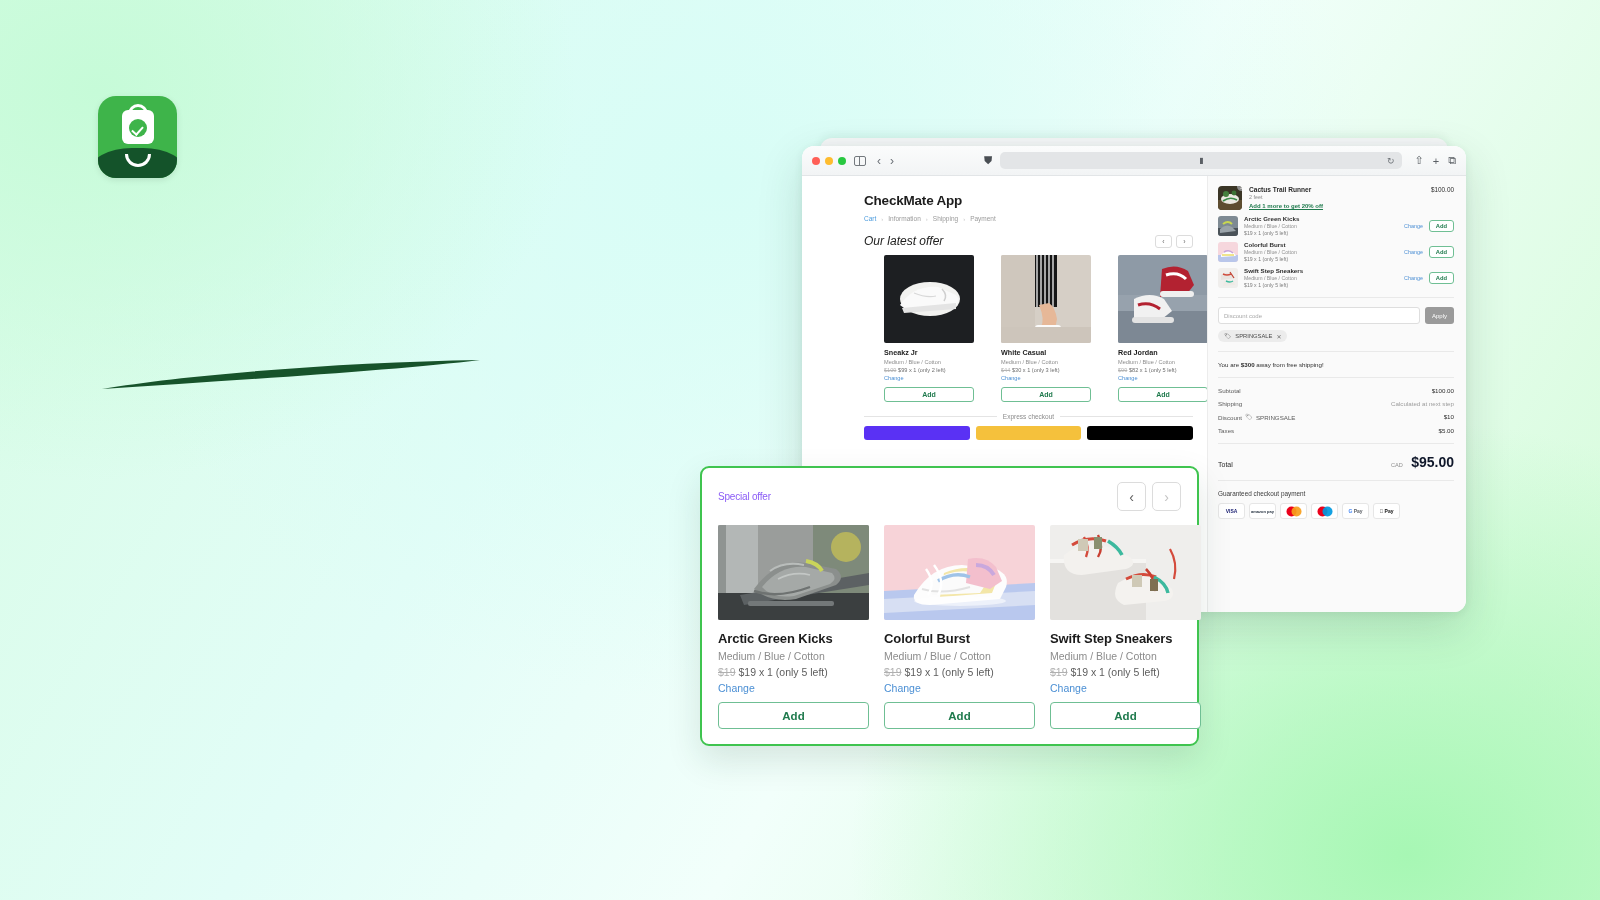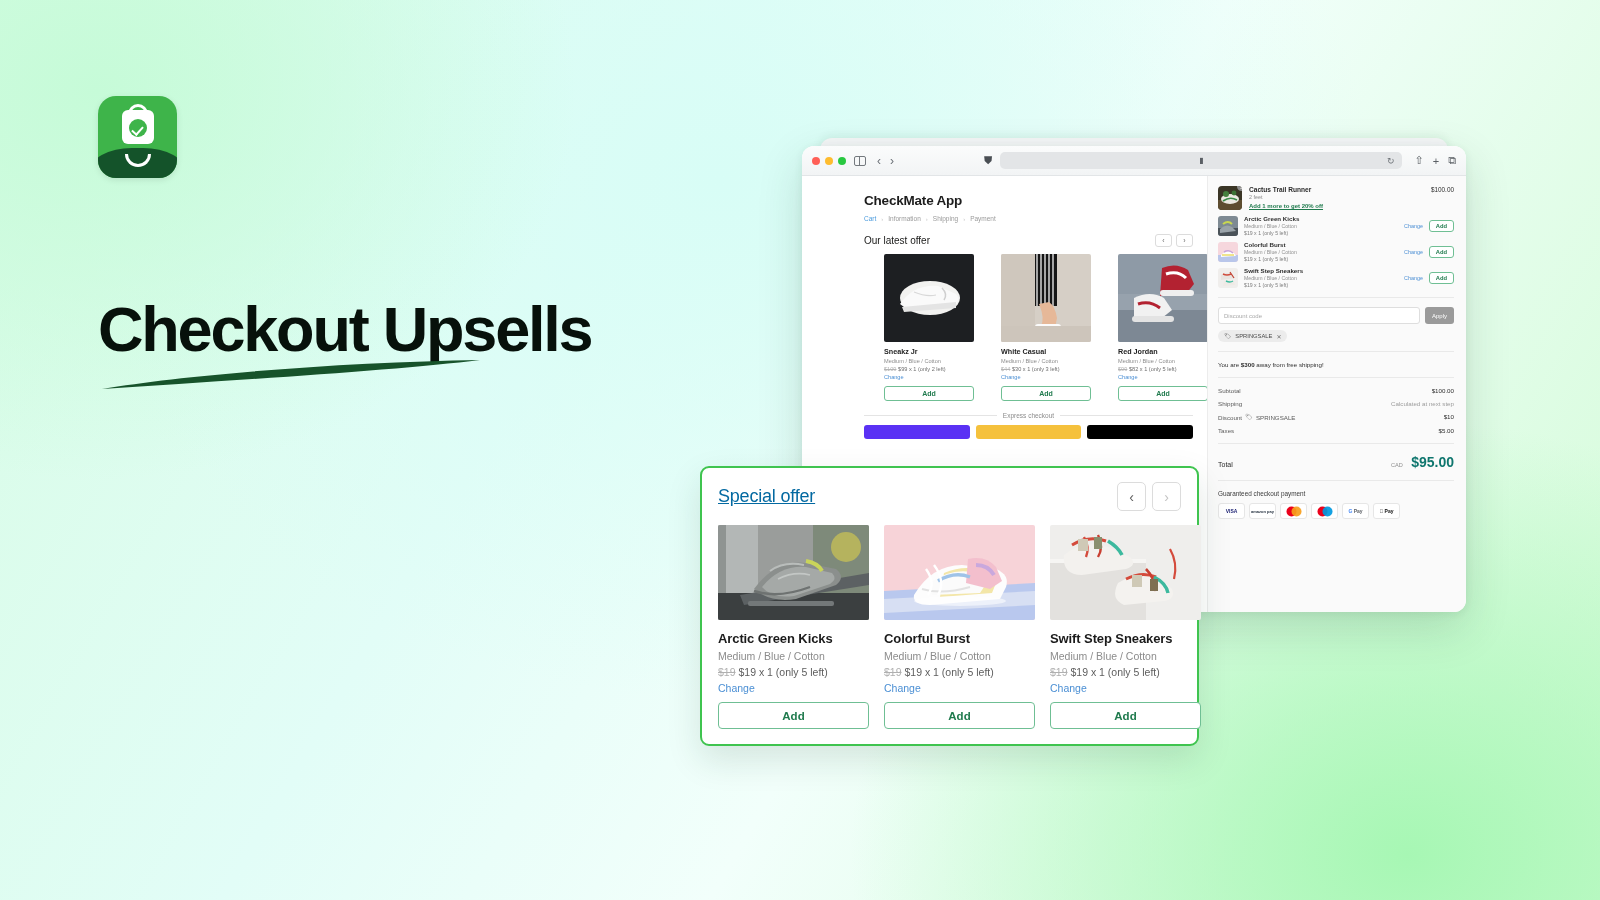--- a/index.html
+++ b/index.html
@@ -107,21 +107,21 @@
   .bw-body { display: flex; height: 436px; }
   .bw-main { width: 405px; background: #fff; padding: 17px 14px 0 62px; }
   .bw-aside { flex: 1; background: #fafafa; border-left: 1px solid #ececec; padding: 10px 12px 0 10px; }
 
   .cm-title { font-size: 13.5px; font-weight: 700; color: #1c1c1c; letter-spacing: -.2px; }
   .crumbs { display: flex; align-items: center; gap: 5px; margin-top: 7px; font-size: 6.5px; }
   .crumbs .c { color: #9a9a9a; }
   .crumbs .c.active { color: #4b9bdd; }
   .crumbs .sep { color: #c7c7c7; font-size: 6px; }
   .offer-row { display: flex; align-items: center; justify-content: space-between; margin-top: 12px; }
-  .offer-lbl { font-size: 10px; color: #20201f; }
+  .offer-lbl { font-size: 12px; color: #20201f; font-style: italic; }
   .mini-navs { display: flex; gap: 4px; }
   .mini-nav {
     width: 17px; height: 13px; border: 1px solid #dcdcdc; border-radius: 3px;
     background: #fff; color: #6b6b6b; font-size: 7px;
     display: flex; align-items: center; justify-content: center;
   }
 
   .prod-grid { display: flex; gap: 7px; margin-top: 7px; }
   .prod { width: 90px; margin-left: 20px; }
   .prod .ph { width: 90px; height: 88px; border-radius: 2px; overflow: hidden; }
@@ -185,39 +185,39 @@
   }
   .tag .x { color: #6e6e6e; font-size: 6px; }
   .free-ship { font-size: 6.2px; color: #2f2f2f; }
   .free-ship b { font-weight: 700; }
   .sum-row { display: flex; justify-content: space-between; margin-top: 6px; font-size: 6.2px; color: #5b5b5b; }
   .sum-row .v { color: #2e2e2e; }
   .sum-row .muted { color: #9b9b9b; }
   .sum-row .lbl-tag { display: inline-flex; align-items: center; gap: 3px; }
   .tot-row { display: flex; justify-content: space-between; align-items: baseline; margin-top: 2px; }
   .tot-l { font-size: 7px; color: #2b2b2b; }
-  .tot-r { font-size: 14px; font-weight: 700; color: #0f766e; }
+  .tot-r { font-size: 14px; font-weight: 700; color: #0f172a; }
   .tot-cur { font-size: 5.6px; color: #8e8e8e; margin-right: 4px; }
   .guar { font-size: 6.4px; color: #3c3c3c; }
   .pay-icons { display: flex; gap: 4px; margin-top: 6px; }
   .pi {
     width: 27px; height: 16px; border-radius: 3px; background: #fff;
     border: 1px solid #e6e6e6; display: flex; align-items: center; justify-content: center;
     font-size: 5px; font-weight: 700; overflow: hidden;
   }
 
   
   .special {
     position: absolute; left: 700px; top: 466px; width: 499px; height: 280px;
     background: #ffffff; border: 2.5px solid #3fc44f; border-radius: 9px;
     box-shadow: 0 14px 34px rgba(20,60,40,.13);
     padding: 14px 16px 0 16px;
   }
   .sp-head { display: flex; align-items: center; justify-content: space-between; }
-  .sp-title { font-size: 18px; color: #0369a1; letter-spacing: -.2px; text-decoration: underline; }
+  .sp-title { font-size: 10px; color: #8b5cf6; letter-spacing: -.2px; }
   .sp-navs { display: flex; gap: 6px; }
   .sp-nav {
     width: 29px; height: 29px; border: 1px solid #dcdcdc; border-radius: 5px;
     background: #fff; display: flex; align-items: center; justify-content: center;
     font-size: 14px; color: #5e5e5e;
   }
   .sp-nav.dim { color: #c3c3c3; }
   .sp-grid { display: flex; gap: 15px; margin-top: 14px; }
   .sp-card { width: 151px; }
   .sp-img { width: 151px; height: 95px; border-radius: 2px; overflow: hidden; }
@@ -242,21 +242,20 @@
   <div class="logo-mark">
     <div class="bottom"></div>
     <div class="handle"></div>
     <div class="bag"></div>
     <div class="tick"></div>
     <div class="smile"></div>
   </div>
 
   <div class="headline-wrap">
     <h1 class="headline">
-      <span class="l2">Checkout Upsells</span>
     </h1>
     <svg class="swoosh" viewBox="0 0 382 34">
       <path d="M2 31 C 90 16, 250 4, 380 2 C 300 12, 140 22, 2 31 Z" fill="#17532b"></path>
     </svg>
   </div>
 
 </div>
 
 <div class="browser-shadow-back"></div>
 

